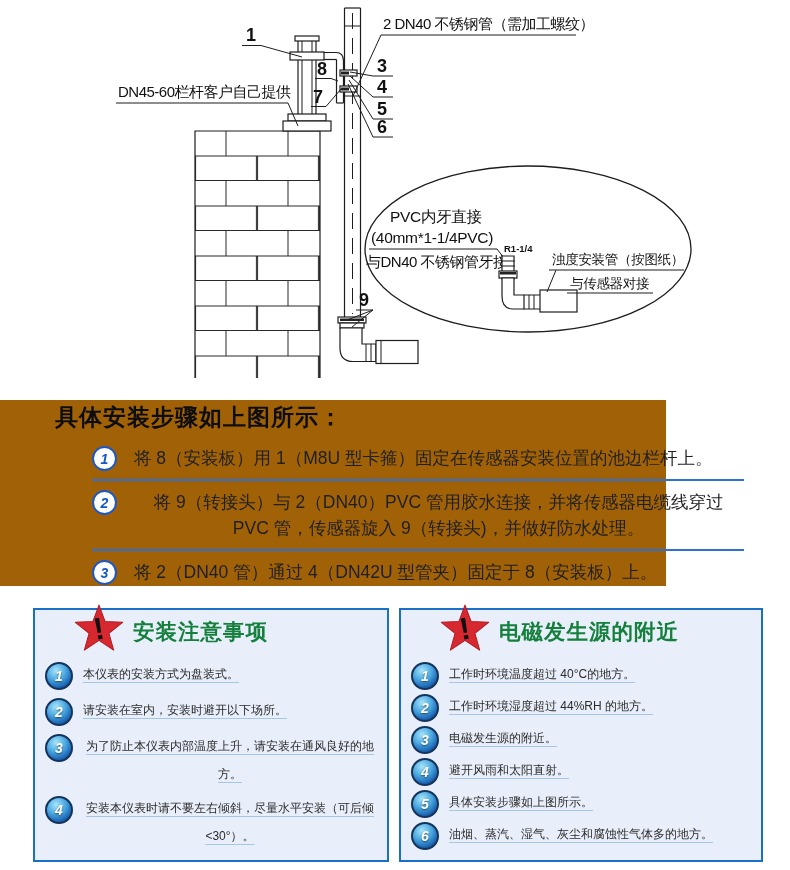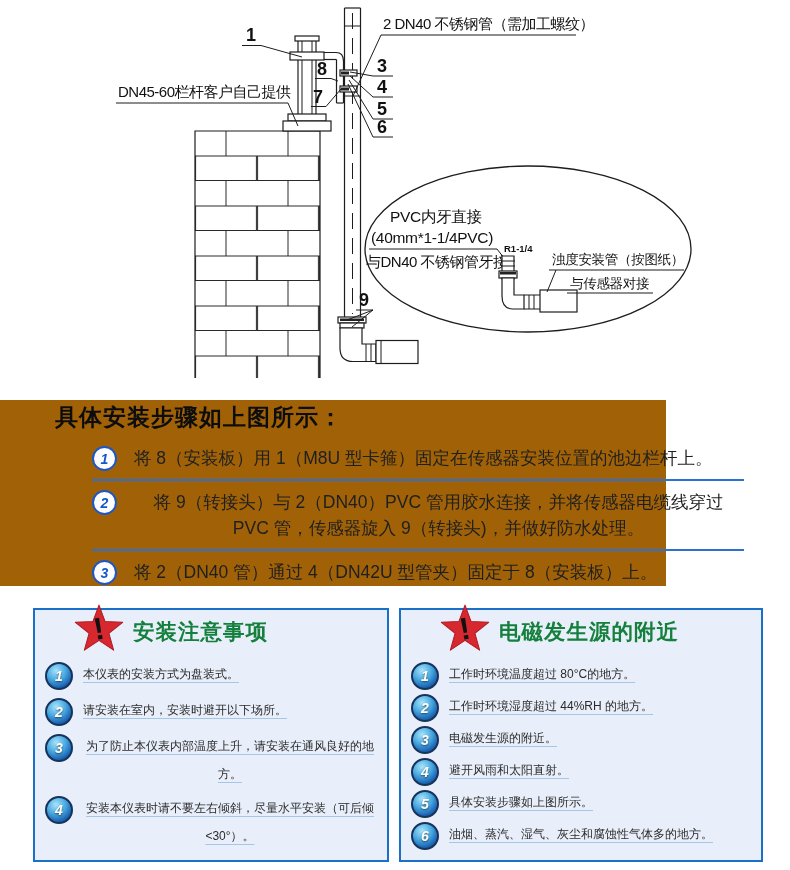--- a/index.html
+++ b/index.html
@@ -246,21 +246,21 @@
   <div class="warn-box right">
     <div class="box-header">
       <svg class="star" viewBox="0 0 50 52">
         <polygon points="25,2 30.9,17.9 47.8,18.6 34.5,29.1 39.1,45.4 25,36 10.9,45.4 15.5,29.1 2.2,18.6 19.1,17.9" fill="#d7282f" stroke="#b01d24" stroke-width="1" stroke-linejoin="round"></polygon>
         <text x="25" y="35" font-size="30" font-weight="bold" fill="#ffffff" text-anchor="middle" transform="rotate(-10 25 26)">!</text>
       </svg>
       <h3 class="box-title">电磁发生源的附近</h3>
     </div>
     <div class="box-item">
       <span class="badge">1</span>
-      <p class="item-text">工作时环境温度超过 80°C的地方。</p>
+      <p class="item-text">工作时环境温度超过 40°C的地方。</p>
     </div>
     <div class="box-item">
       <span class="badge">2</span>
       <p class="item-text">工作时环境湿度超过 44%RH 的地方。</p>
     </div>
     <div class="box-item">
       <span class="badge">3</span>
       <p class="item-text">电磁发生源的附近。</p>
     </div>
     <div class="box-item">

